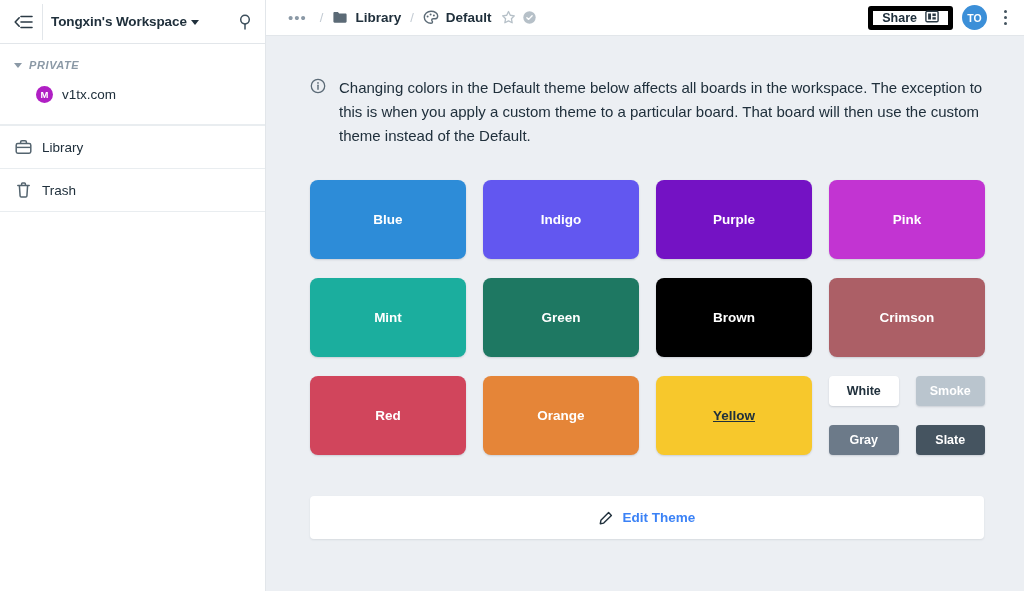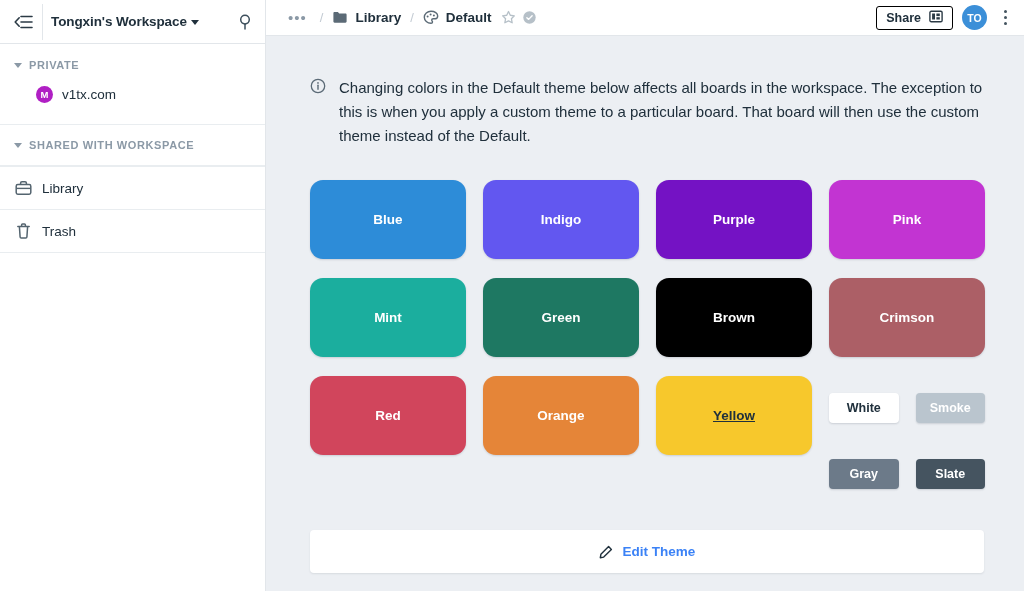--- a/index.html
+++ b/index.html
@@ -54,21 +54,21 @@
 
   .sb-section {
     border-bottom: 1px solid #e9edf0;
     padding: 10px 0 12px 0;
   }
   .sb-section.flat { padding: 0; }
   .sb-label {
     display: flex; align-items: center; gap: 7px;
     padding: 5px 0 5px 14px;
     font-size: 11px; font-weight: bold; letter-spacing: 0.6px;
-    color: #8b99a6; cursor: pointer; text-transform: uppercase;
+    color: #8b99a6; cursor: pointer; text-transform: uppercase; font-style: italic;
   }
   .tri {
     width: 0; height: 0;
     border-left: 4px solid transparent;
     border-right: 4px solid transparent;
     border-top: 5px solid #8b99a6;
   }
   .sb-item {
     display: flex; align-items: center; gap: 10px;
     height: 36px; padding-left: 14px; cursor: pointer;
@@ -109,21 +109,21 @@
     font-size: 13.5px; font-weight: bold; color: #20303c; cursor: pointer;
   }
   .crumb-ico { width: 16px; height: 16px; display: flex; align-items: center; justify-content: center; color: #5b6a76; }
   .star-ico { margin-left: 9px; cursor: pointer; color: #b6c0c8; display: flex; align-items: center;}
   .check-ico { margin-left: 6px; cursor: pointer; color: #b6c0c8; display: flex; align-items: center;}
 
   .top-right { display: flex; align-items: center; gap: 9px; }
   .share-btn {
     display: flex; align-items: center; gap: 8px;
     height: 24px; padding: 0 9px;
-    border: 1px solid #000000; border-radius: 3px;
+    border: 5px solid #000000; border-radius: 3px;
     background: #fff; cursor: pointer;
     font-size: 12.5px; font-weight: bold; color: #20303c;
   }
   .avatar {
     width: 25px; height: 25px; border-radius: 50%;
     background: #3b8fd8; color: #fff;
     font-size: 10.5px; font-weight: bold;
     display: flex; align-items: center; justify-content: center;
     cursor: pointer; flex: 0 0 25px;
   }
@@ -144,36 +144,35 @@
     font-size: 15px; line-height: 24px; color: #20303c;
   }
 
   .swatch-grid {
     display: grid;
     grid-template-columns: repeat(4, 156px);
     gap: 19px 17px;
     width: 663px;
   }
   .swatch {
-    height: 79px; border-radius: 13px;
+    height: 79px; border-radius: 8px;
     display: flex; align-items: center; justify-content: center;
     color: #ffffff; font-size: 13.5px; font-weight: bold;
     cursor: pointer; box-shadow: 0 1px 2px rgba(30,45,60,0.16);
     user-select: none;
   }
   .swatch.dark-text { color: #20303c; text-decoration: underline; }
   .mini-cell { display: flex; flex-direction: column; gap: 19px; }
   .mini-row { display: flex; gap: 17px; }
   .mini {
     width: 70px; height: 30px; border-radius: 4px;
     display: flex; align-items: center; justify-content: center;
     font-size: 12.5px; font-weight: bold; color: #fff;
     cursor: pointer; box-shadow: 0 1px 2px rgba(30,45,60,0.16);
     user-select: none;
-    margin-top: 17px;
   }
   .mini.dark-text { color: #20303c; }
 
   .edit-theme {
     margin-top: 41px;
     width: 674px; height: 43px;
     background: #ffffff; border-radius: 4px;
     display: flex; align-items: center; justify-content: center; gap: 10px;
     font-size: 13.5px; font-weight: bold; color: #3b82f6;
     cursor: pointer; box-shadow: 0 1px 2px rgba(30,45,60,0.10);
@@ -211,26 +210,20 @@
       <div class="sb-label">
         <span class="tri"></span>
         <span>PRIVATE</span>
       </div>
       <div class="sb-item indented">
         <span class="badge-circle" style="background-color: rgb(176, 31, 196);">M</span>
         <span>v1tx.com</span>
       </div>
     </div>
 
-    <div class="sb-section flat">
-      <div class="sb-label" style="padding-top:14px;padding-bottom:14px;">
-        <span class="tri"></span>
-        <span>SHARED WITH WORKSPACE</span>
-      </div>
-    </div>
 
     <div class="sb-sep"></div>
     <div class="sb-item" style="height:42px">
       <span class="sb-icon">
         <svg width="17" height="16" viewBox="0 0 17 16" fill="none">
           <rect x="1.2" y="4.6" width="14.6" height="9.6" rx="1.6" stroke="#54646f" stroke-width="1.5"></rect>
           <path d="M5.6 4.4V3.1C5.6 2.3 6.2 1.7 7 1.7H10C10.8 1.7 11.4 2.3 11.4 3.1V4.4" stroke="#54646f" stroke-width="1.5"></path>
           <path d="M1.4 8.4H15.6" stroke="#54646f" stroke-width="1.4"></path>
         </svg>
       </span>

